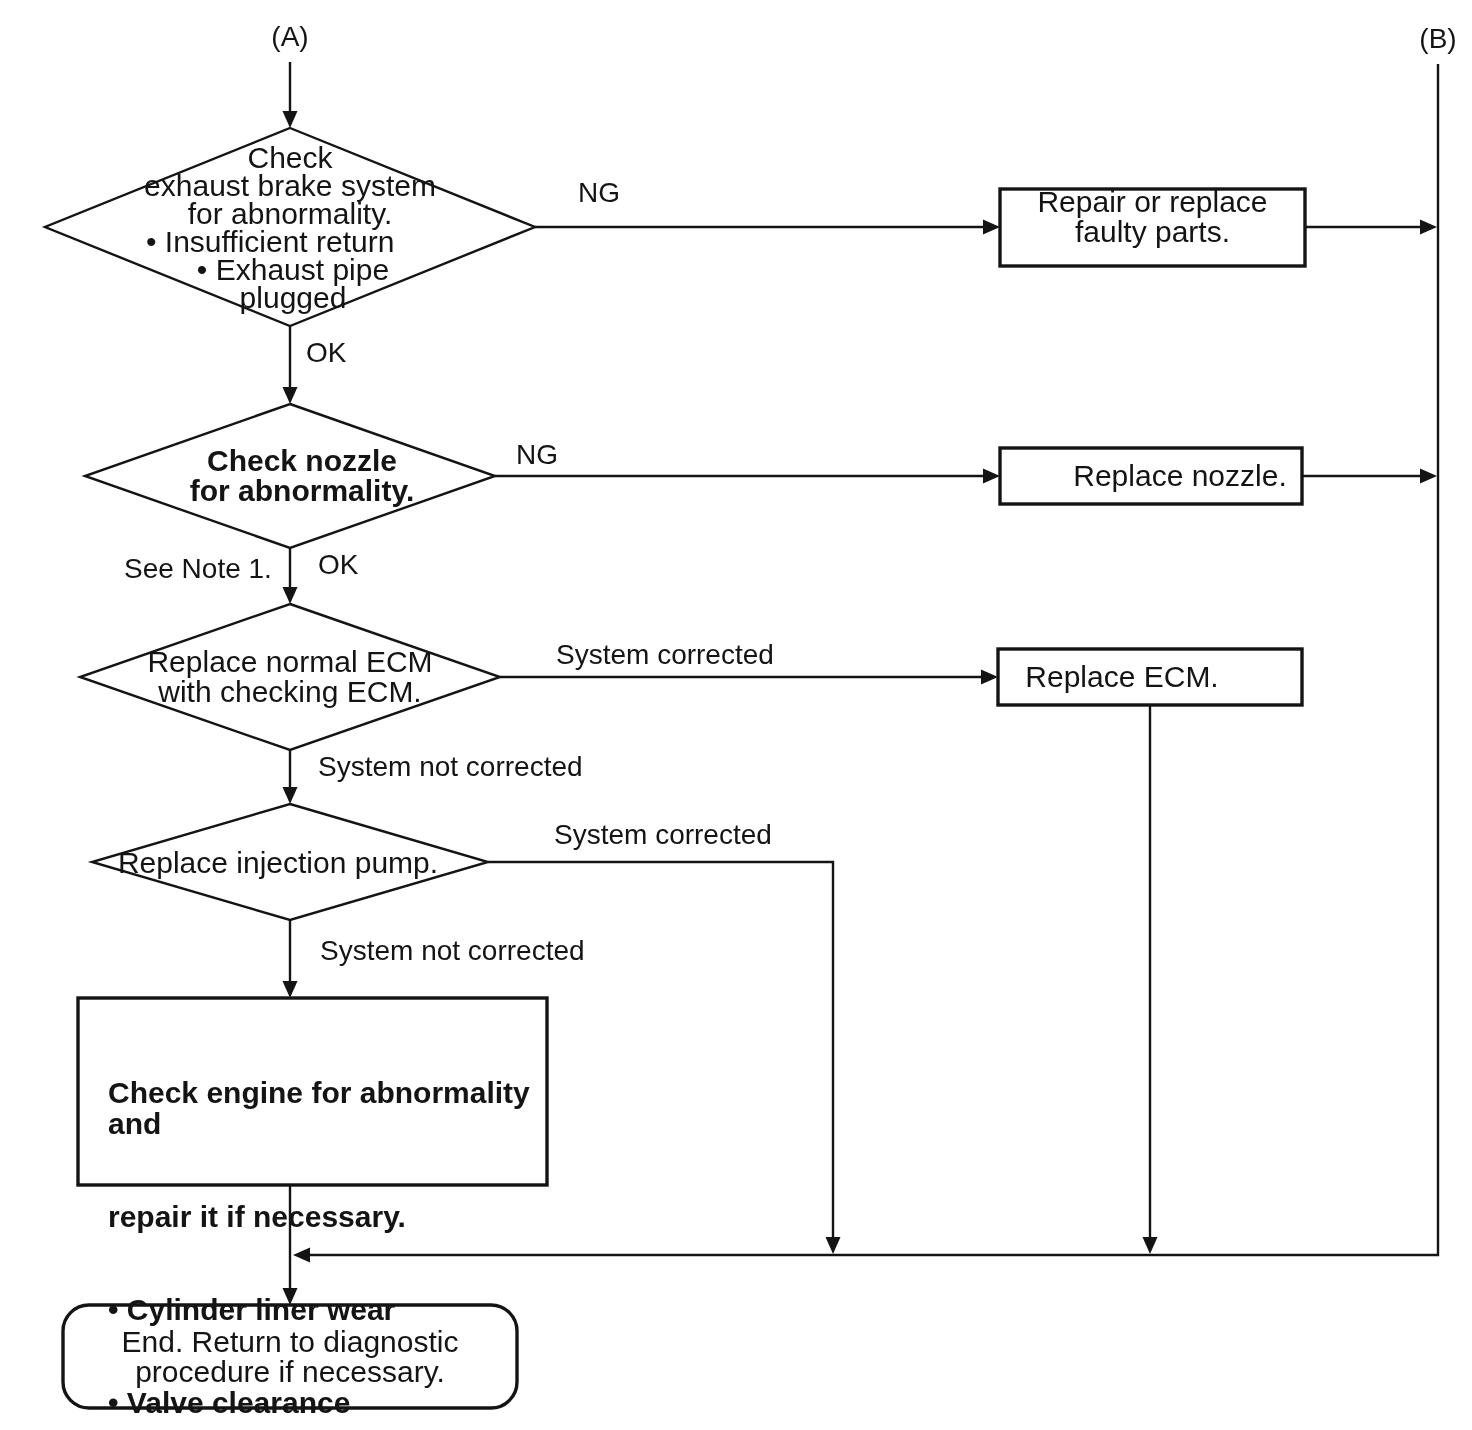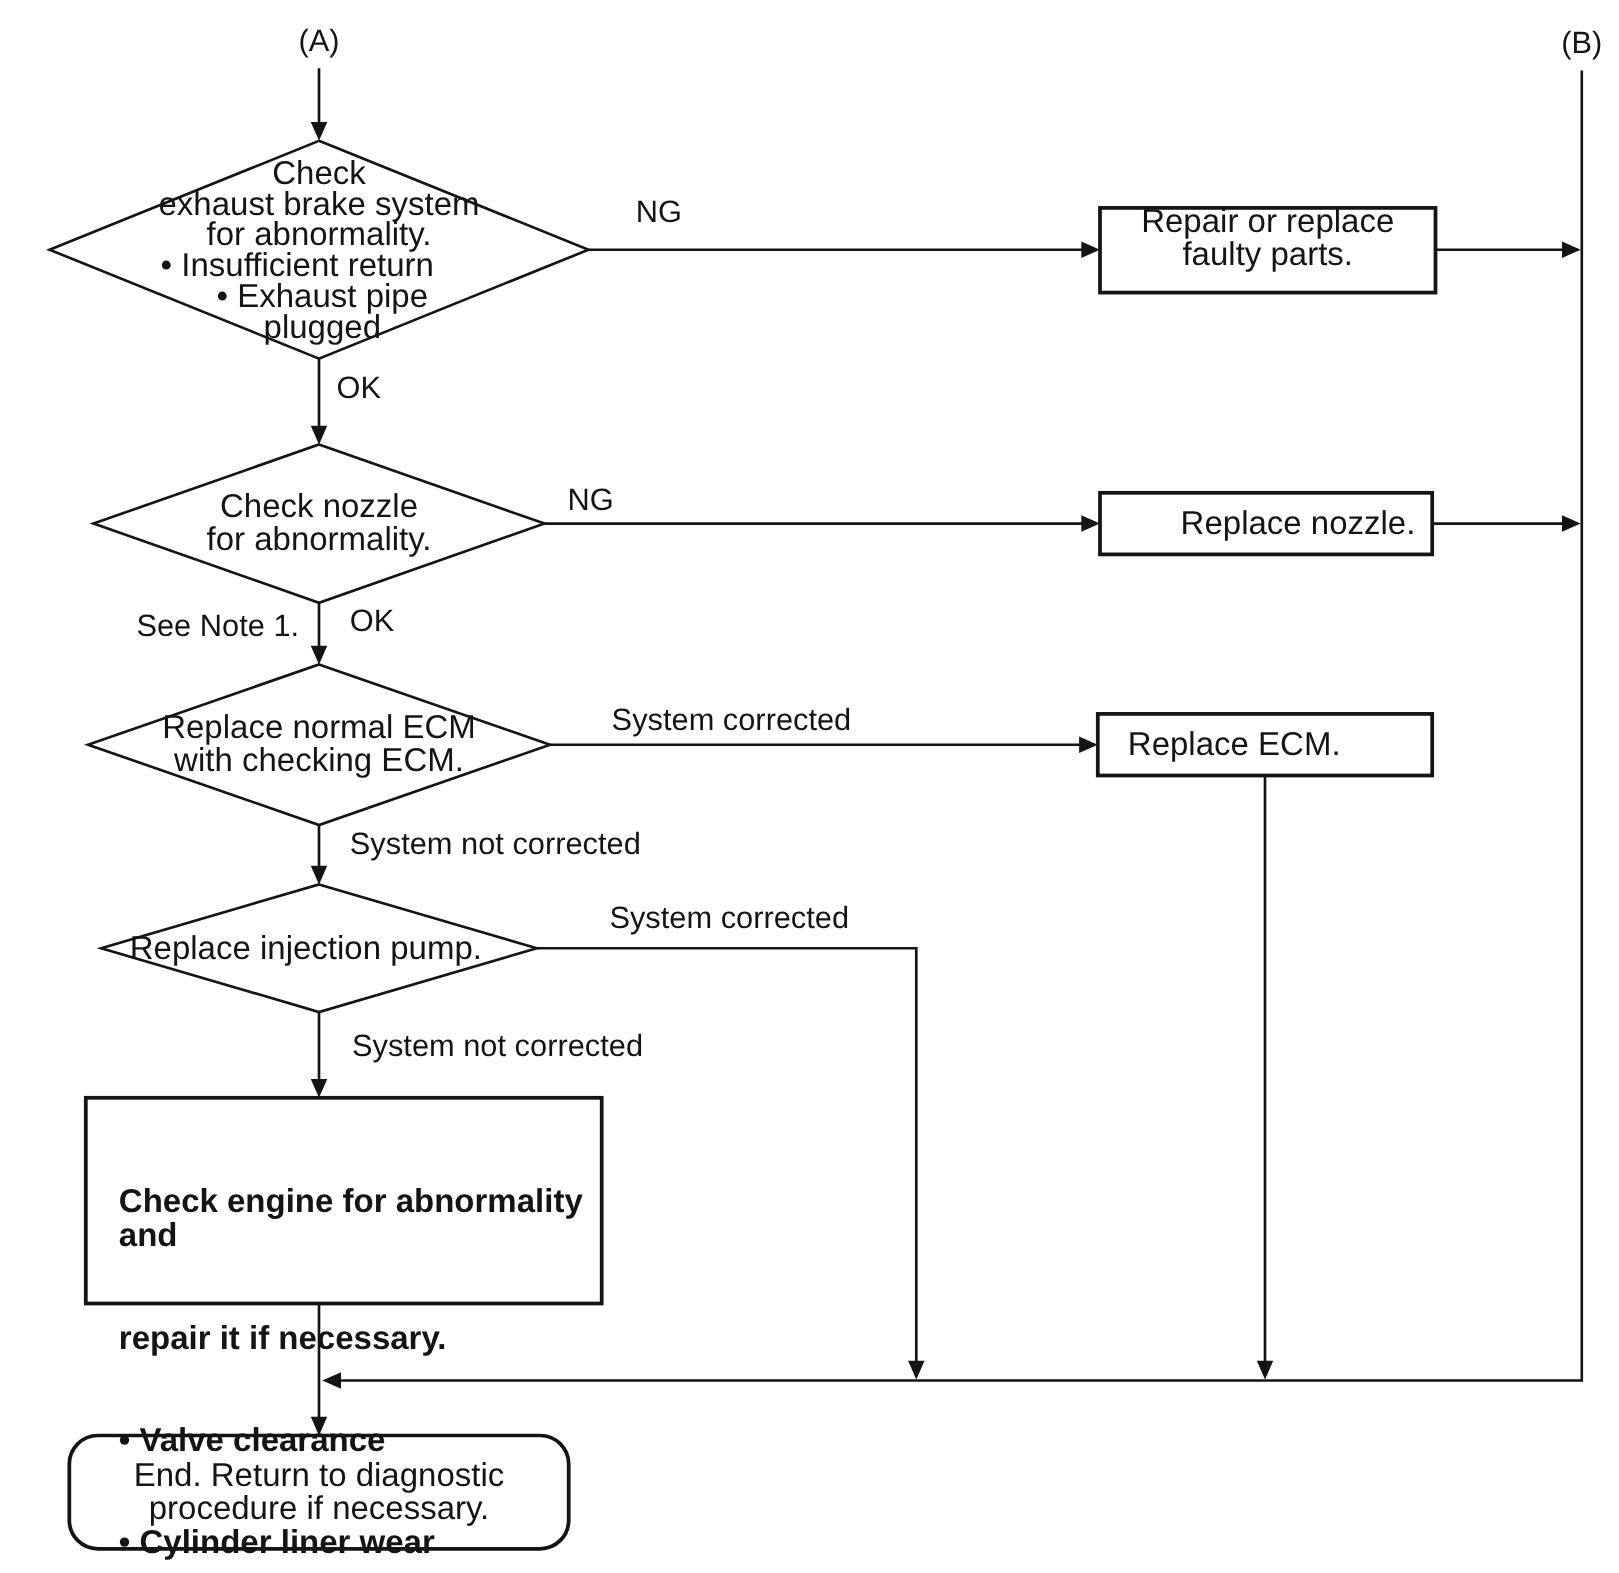--- a/index.html
+++ b/index.html
@@ -108,41 +108,41 @@
     <div>for abnormality.</div>
     <div class="bullet">• Insufficient return</div>
     <div class="bullet">• Exhaust pipe plugged</div>
   </div>
 
   <div class="txt node-text" style="left:1000px; top:189px; width:305px; height:56px;">
     <div>Repair or replace</div>
     <div>faulty parts.</div>
   </div>
 
-  <div class="txt node-text" style="left:140px; top:446px; width:300px;">
+  <div class="txt node-text" style="left:152px; top:446px; width:300px;font-weight:bold;">
     <div>Check nozzle</div>
     <div>for abnormality.</div>
   </div>
 
   <div class="txt node-text" style="left:1000px; top:448px; width:302px; height:56px;padding-left:29px;">Replace nozzle.</div>
 
   <div class="txt node-text" style="left:110px; top:647px; width:360px;">
     <div>Replace normal ECM</div>
     <div>with checking ECM.</div>
   </div>
 
   <div class="txt node-text" style="left:998px; top:649px; width:248px; height:56px;">Replace ECM.</div>
 
   <div class="txt node-text" style="left:98px; top:848px; width:360px;">Replace injection pump.</div>
 
   <div class="txt engine-block" style="left:78px; top:998px; width:469px; height:187px;">
     <div>Check engine for abnormality and</div>
     <div>repair it if necessary.</div>
+    <div>• Cylinder liner wear</div>
     <div>• Valve clearance</div>
-    <div>• Cylinder liner wear</div>
     
   </div>
 
   <div class="txt node-text" style="left:63px; top:1305px; width:454px; height:103px;">
     <div>End. Return to diagnostic</div>
     <div>procedure if necessary.</div>
   </div>
 
 </div>
 

